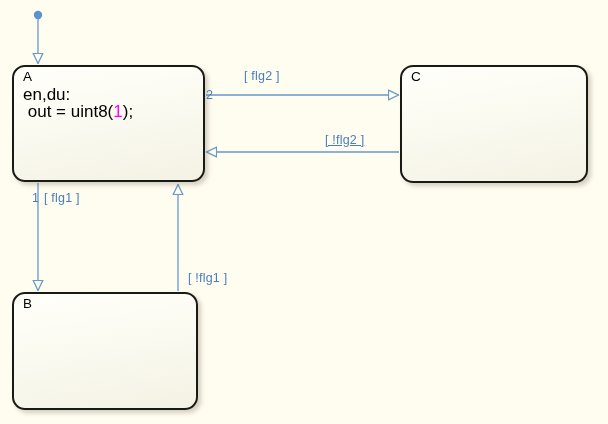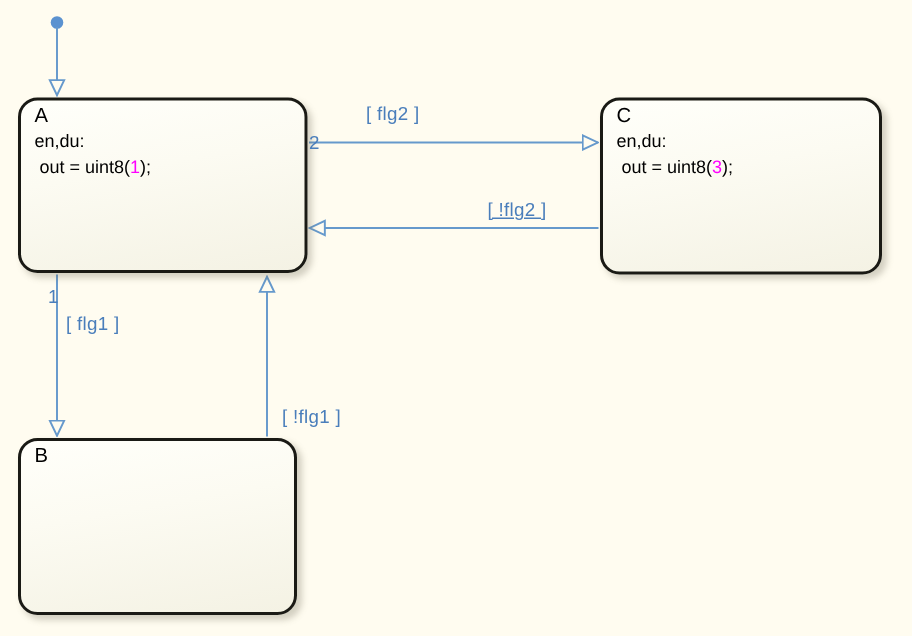--- a/index.html
+++ b/index.html
@@ -36,21 +36,21 @@
     left: 9px;
     top: 2px;
     font-size: 13.5px;
     color: #000000;
     letter-spacing: 0.1px;
   }
   .state-actions {
     position: absolute;
     left: 9px;
     top: 19px;
-    font-size: 12px;
+    font-size: 17px;
     color: #000000;
     line-height: 17px;
     white-space: pre;
   }
   .state-actions .lit {
     color: #ff00ff;
   }
   .edge-label {
     position: absolute;
     font-size: 12.5px;
@@ -100,31 +100,29 @@
   </svg>
 
   <div class="state" style="left:12px; top:65px; width:193px; height:117px;">
     <div class="state-name">A</div>
     <div class="state-actions"><span>en,du:</span>
 <span> out = uint8(</span><span class="lit">1</span><span>);</span></div>
   </div>
 
   <div class="state" style="left:400px; top:65px; width:188px; height:118px;">
     <div class="state-name">C</div>
-    <div class="state-actions"><span>en,du:</span>
-<span> out = uint8(</span><span class="lit">3</span><span>);</span></div>
   </div>
 
   <div class="state" style="left:12px; top:292px; width:186px; height:118px;">
     <div class="state-name">B</div>
   </div>
 
   <div class="edge-order" style="left:206px; top:88px;">2</div>
   <div class="edge-label" style="left:216px; top:69px;padding-left:28px;">[ flg2 ]</div>
 
   <div class="edge-label" style="left:325px; top:133px;text-decoration:underline;">[ !flg2 ]</div>
 
   <div class="edge-order" style="left:32px; top:191px;">1</div>
-  <div class="edge-label" style="left:44px; top:191px;margin-top:18px;">[ flg1 ]</div>
+  <div class="edge-label" style="left:44px; top:191px;">[ flg1 ]</div>
 
   <div class="edge-label" style="left:188px; top:271px;text-align:center;">[ !flg1 ]</div>
 
 </div>
 
 </body></html>

